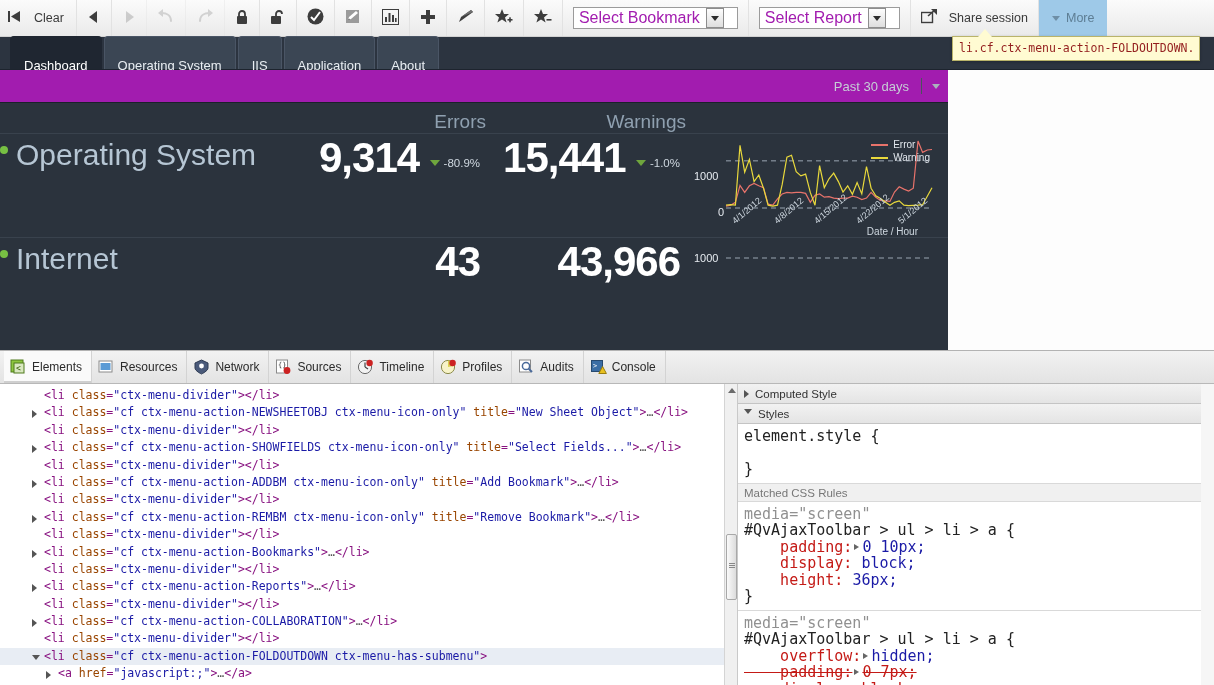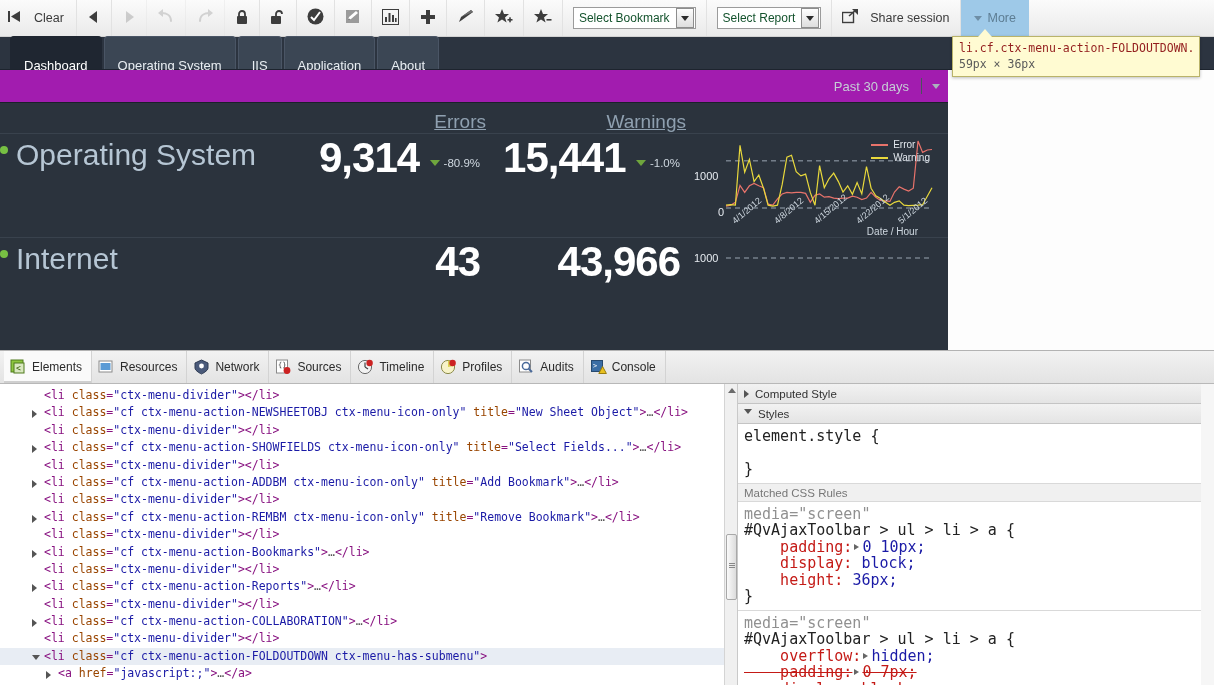--- a/index.html
+++ b/index.html
@@ -44,21 +44,21 @@
   }
   .tb-more .caret {
     width: 0; height: 0; margin-right: 6px;
     border-left: 4px solid transparent; border-right: 4px solid transparent;
     border-top: 5px solid #6e8ea6;
   }
   .tb-spacer { flex: 1; border-right: none; }
   .sel-box {
     display: flex; align-items: center;
     height: 22px; border: 1px solid #9b9b9b; background: #fff;
-    font-size: 12px; color: #14532d; padding: 0 0 0 5px;
+    font-size: 16px; color: #a21caf; padding: 0 12px 0 5px;
   }
   .sel-box .sel-txt { padding-right: 6px; white-space: nowrap; }
   .sel-arrow {
     width: 18px; height: 20px; margin: 0 1px 0 0;
     border: 1px solid #8d8d8d;
     background: linear-gradient(to bottom,#fdfdfd,#dedede);
     display: flex; align-items: center; justify-content: center;
   }
   .sel-arrow i {
     width: 0; height: 0;
@@ -144,21 +144,21 @@
     border-top: 1px solid #39424d;
     height: 104px;
   }
   .kpi-headrow {
     display: flex; align-items: flex-end; height: 30px;
     padding-left: 6px;
   }
   .col-name { width: 280px; padding-left: 6px; position: relative; }
   .col-val  { width: 200px; text-align: right; position: relative; }
   .col-chart{ flex: 1; position: relative; }
-  .kpi-hdr { color: #8fa0b0; font-size: 19px; text-align: right; text-decoration: underline; }
+  .kpi-hdr { color: #8fa0b0; font-size: 19px; text-align: right; }
   .dot {
     position: absolute; left: 0px; top: 12px;
     width: 8px; height: 8px; border-radius: 50%; background: #77c043;
   }
   .kpi-name {
     color: #b6c6d4; font-size: 30px; line-height: 34px;
     padding-left: 10px; padding-top: 4px; font-weight: normal;
   }
   .kpi-num {
     color: #ffffff; font-size: 42px; font-weight: bold;
@@ -480,21 +480,20 @@
       <span class="caret"></span>
       <span>More</span>
     </div>
 
     <div class="tb-item tb-spacer"></div>
   </div>
 
   <div class="tt-arrow"></div>
   <div class="tooltip">
     <div class="sel">li.cf.ctx-menu-action-FOLDOUTDOWN.</div>
-    <div class="dims">59px × 36px</div>
   </div>
 
   <div class="left-rail"></div>
 
   <div class="tabrow">
     <div class="tab active">Dashboard</div>
     <div class="tab">Operating System</div>
     <div class="tab">IIS</div>
     <div class="tab">Application</div>
     <div class="tab">About</div>

